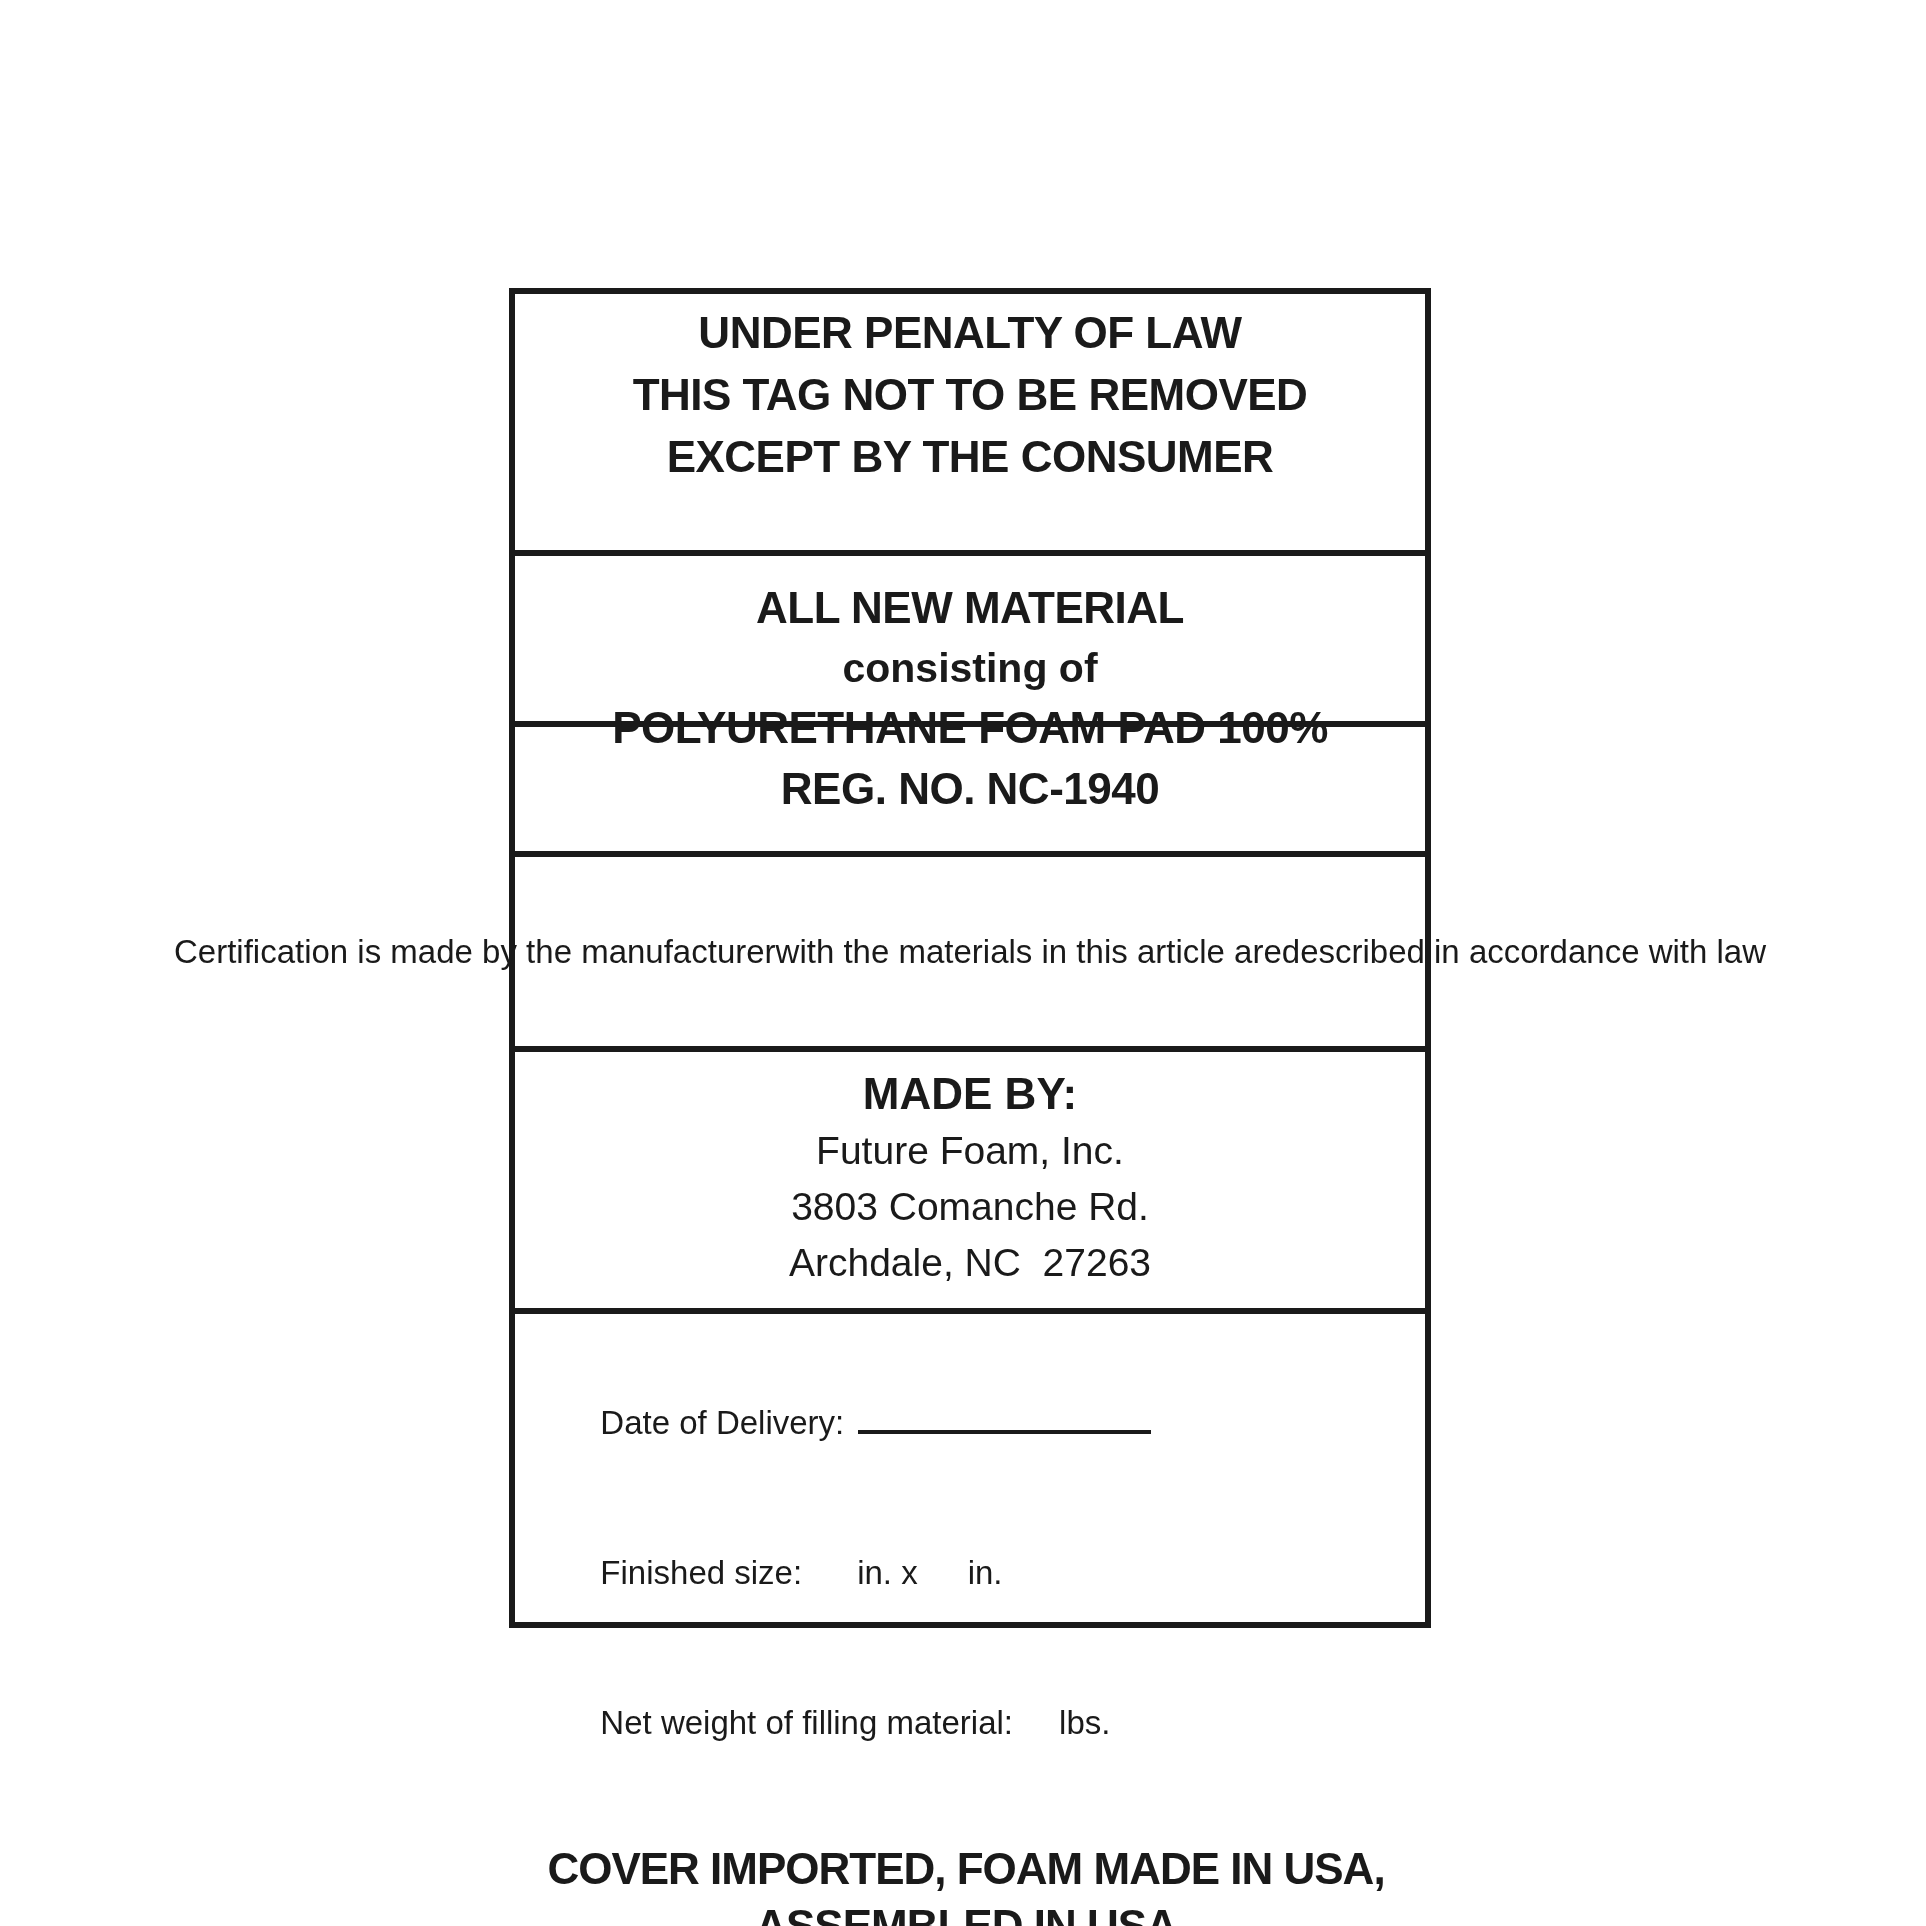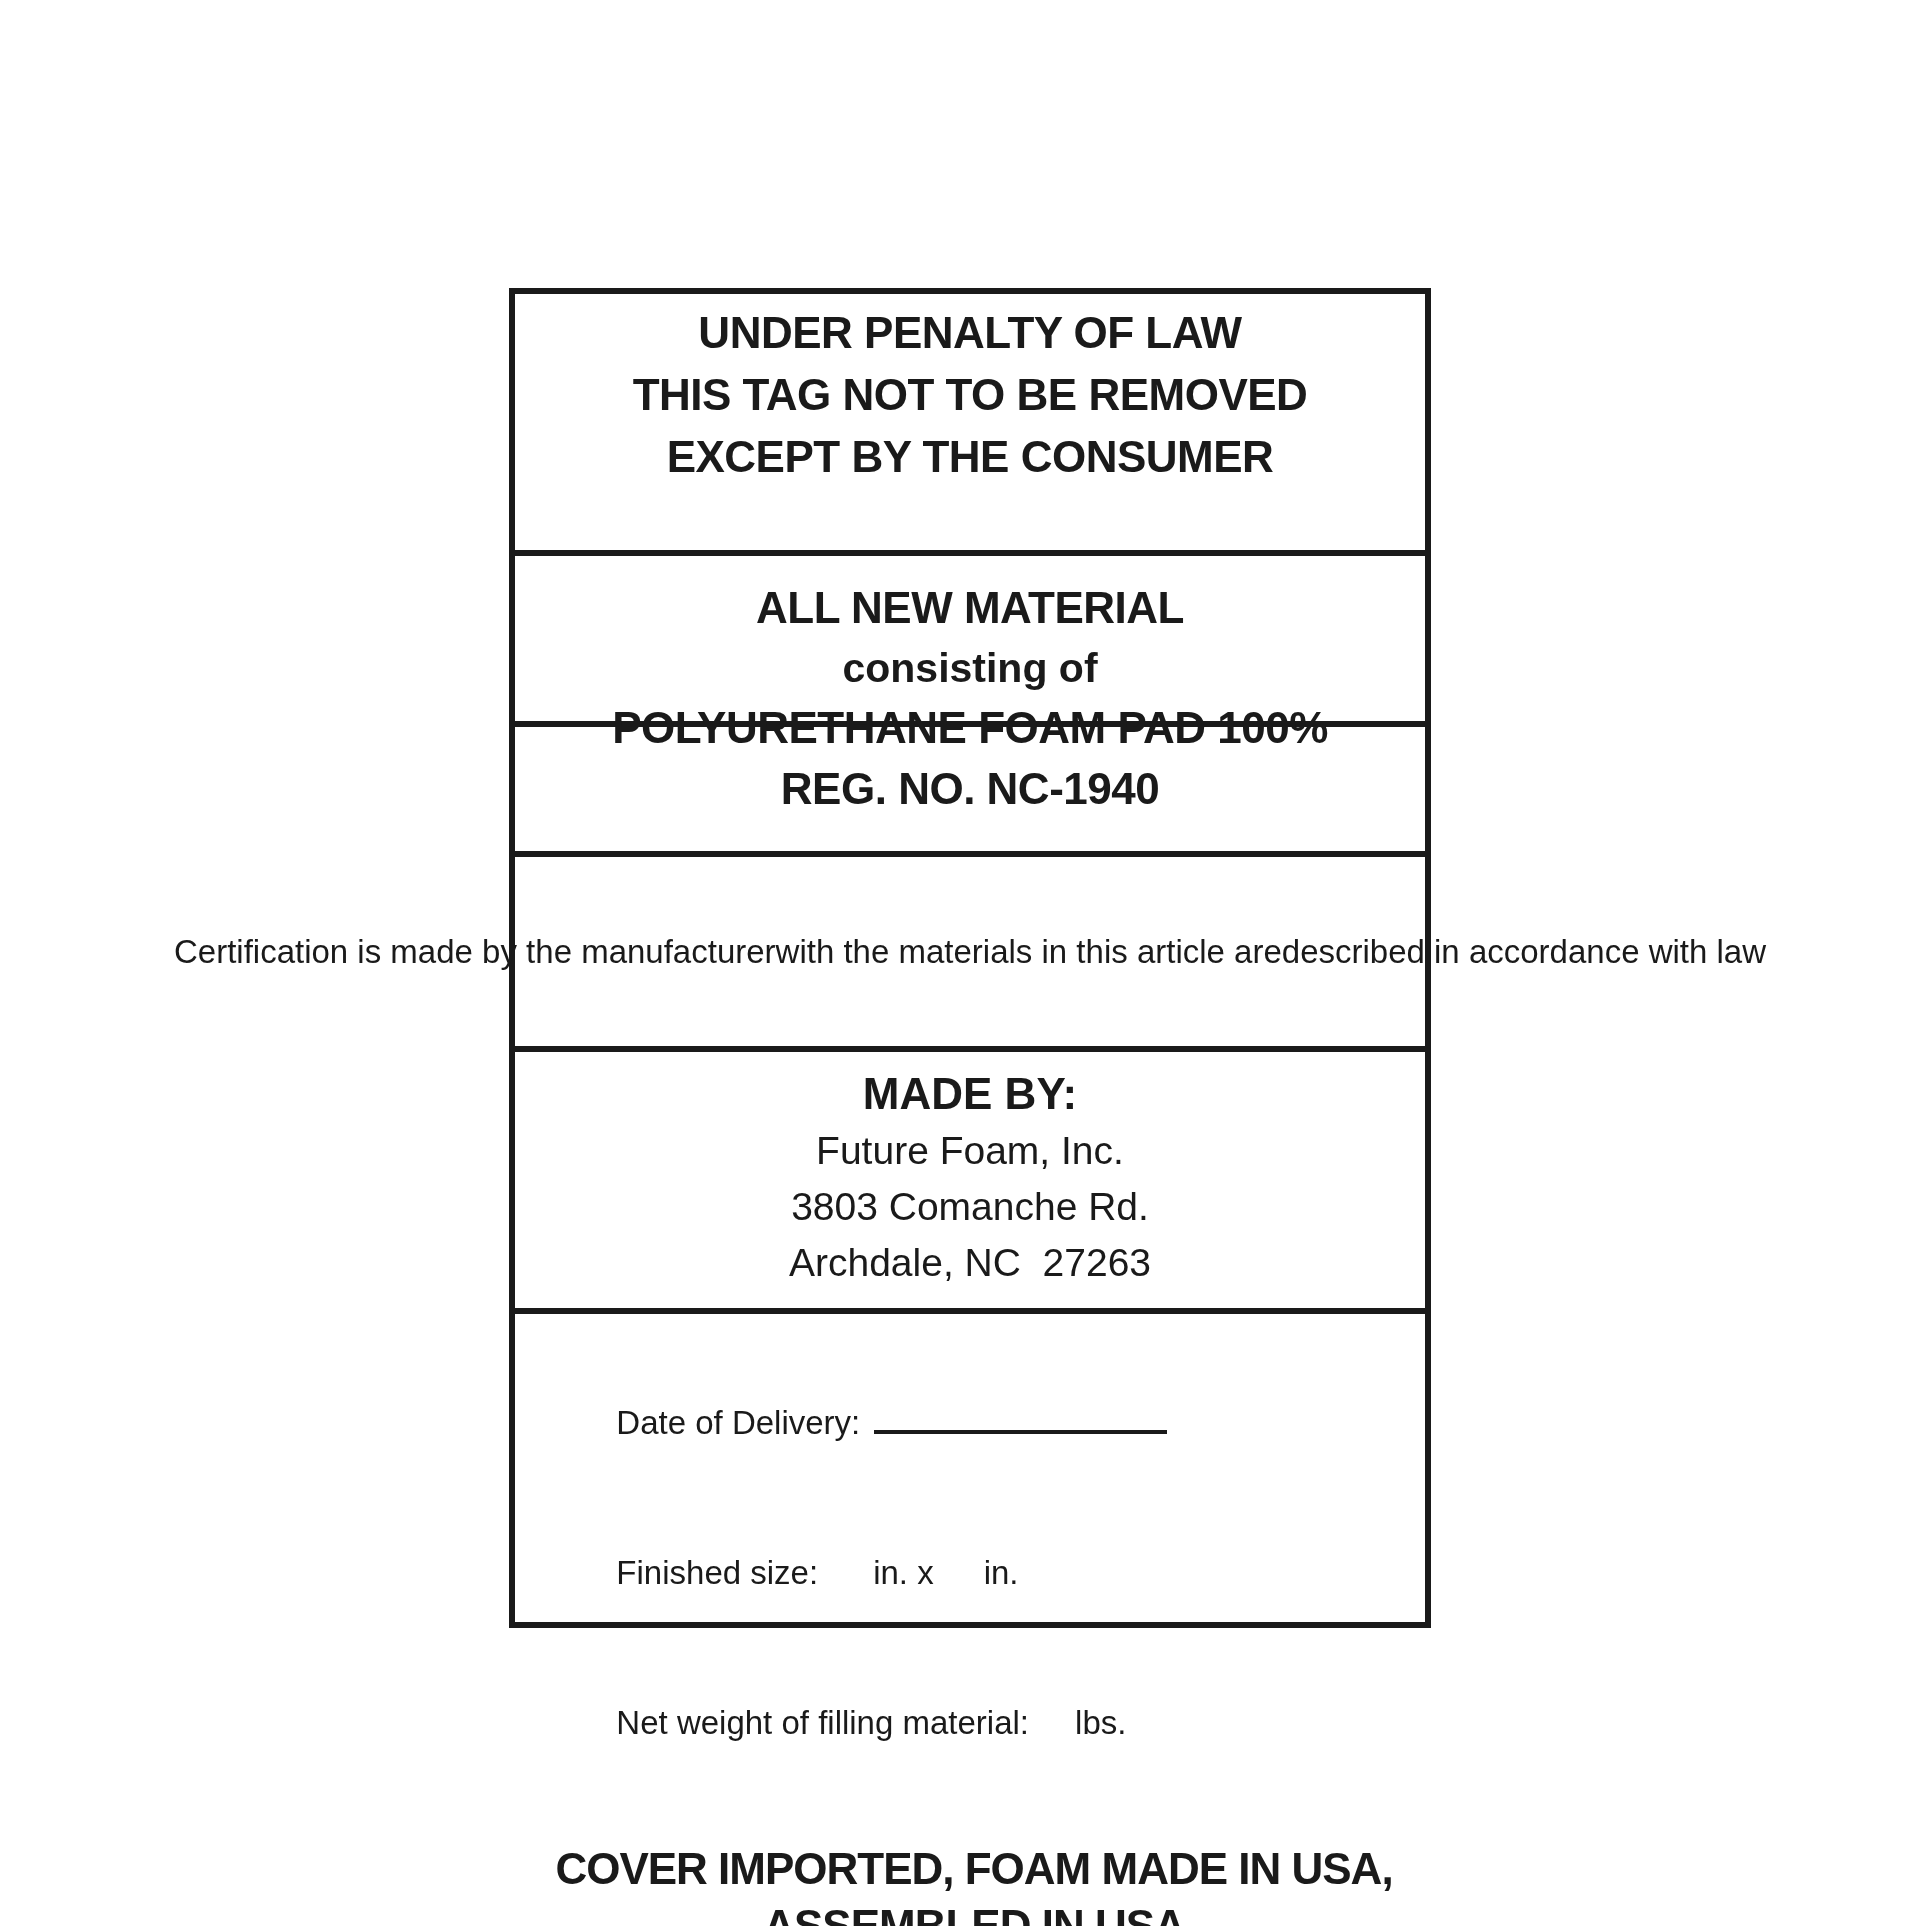--- a/index.html
+++ b/index.html
@@ -93,21 +93,21 @@
     line-height: 59px;
   }
   .addr-line {
     font-size: 39px;
     line-height: 56px;
     white-space: pre;
   }
   .sec-details {
     height: 340px;
     text-align: left;
-    padding: 34px 20px 0 28px;
+    padding: 34px 20px 0 12px;
   }
   .detail-line {
     font-size: 33px;
     line-height: 50px;
     white-space: pre;
   }
   .blank-line {
     display: inline-block;
     width: 293px;
     height: 33px;

